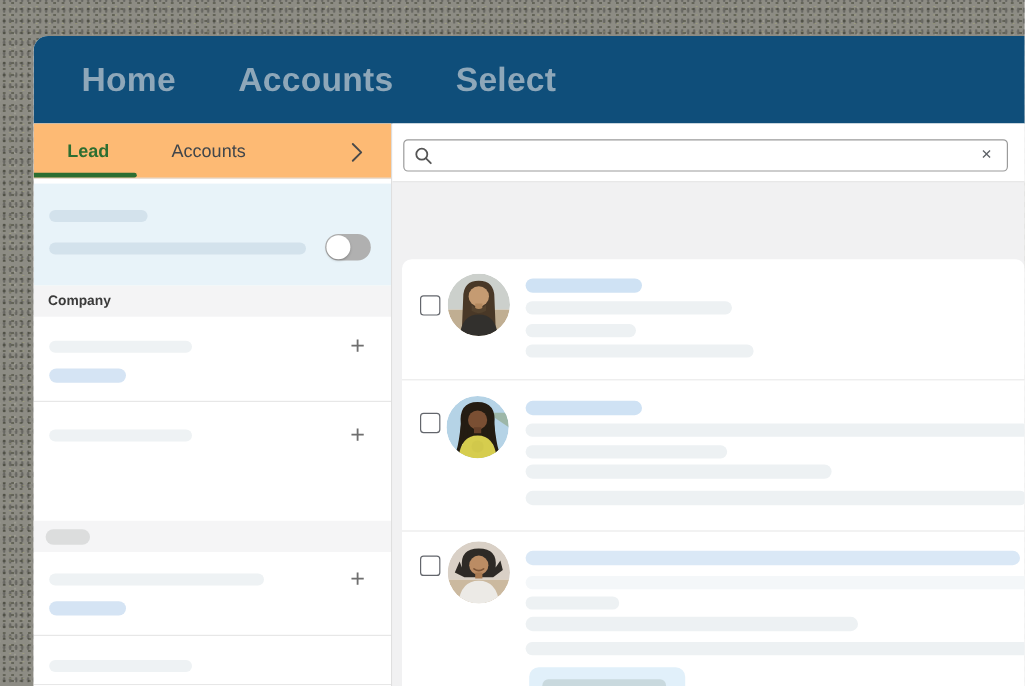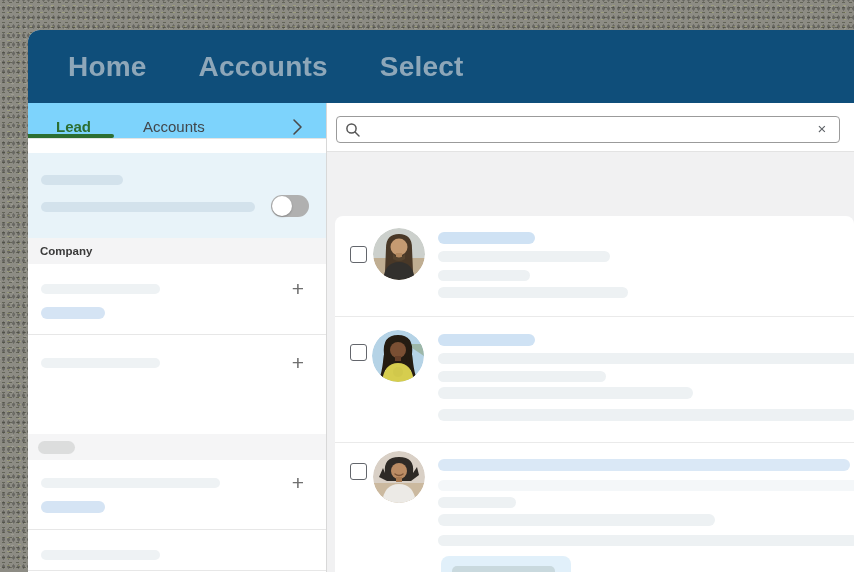--- a/index.html
+++ b/index.html
@@ -29,21 +29,21 @@
     padding-left:40px; gap:52px;
   }
   .nav-item {
     color:#8ea7b9; font-size:28px; font-weight:700; letter-spacing:.2px; cursor:pointer;
   }
 
   
   .sidebar { position:absolute; left:0; top:73px; width:298px; bottom:0; background:#fff; }
   .vdivider { position:absolute; left:298px; top:73px; width:1px; bottom:0; background:#d8d8d8; }
 
-  .tabbar { position:absolute; left:0; top:0; width:298px; height:36px; border-bottom:1px solid #e4e4e4; background:#7dd3fc;text-align:center; }
+  .tabbar { position:absolute; left:0; top:0; width:298px; height:46px; border-bottom:1px solid #e4e4e4; background:#fdba74;text-align:center; }
   .tab-lead { position:absolute; left:28px; top:15px; font-size:15px; font-weight:700; color:#2c6e31; cursor:pointer; }
   .tab-account { position:absolute; left:115px; top:15px; font-size:15px; color:#41464b; cursor:pointer; }
   .tab-underline { position:absolute; left:0; bottom:0; width:86px; height:4px; background:#2c6e31; border-radius:0 2px 2px 0; }
   .tab-chevron { position:absolute; left:258px; top:13px; width:22px; height:22px; cursor:pointer; }
 
   .blue-panel { position:absolute; left:0; top:50px; width:298px; height:85px; background:#e8f3f9; }
   .sk { border-radius:6px; position:absolute; }
   .sk.panelbar { background:#d3e2ec; height:10px; }
   .toggle {
     position:absolute; left:243px; top:42px; width:38px; height:22px;

